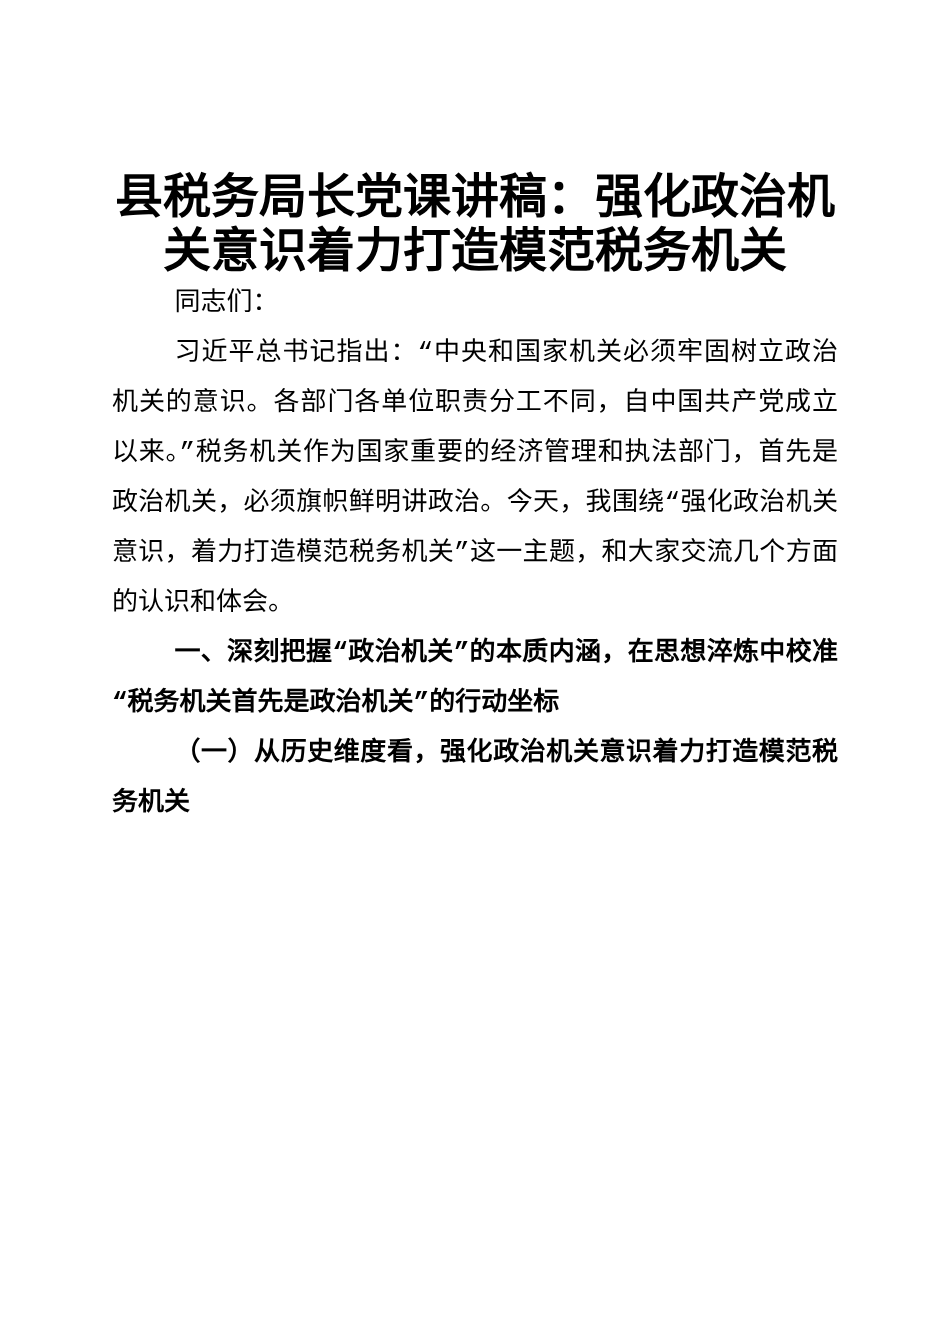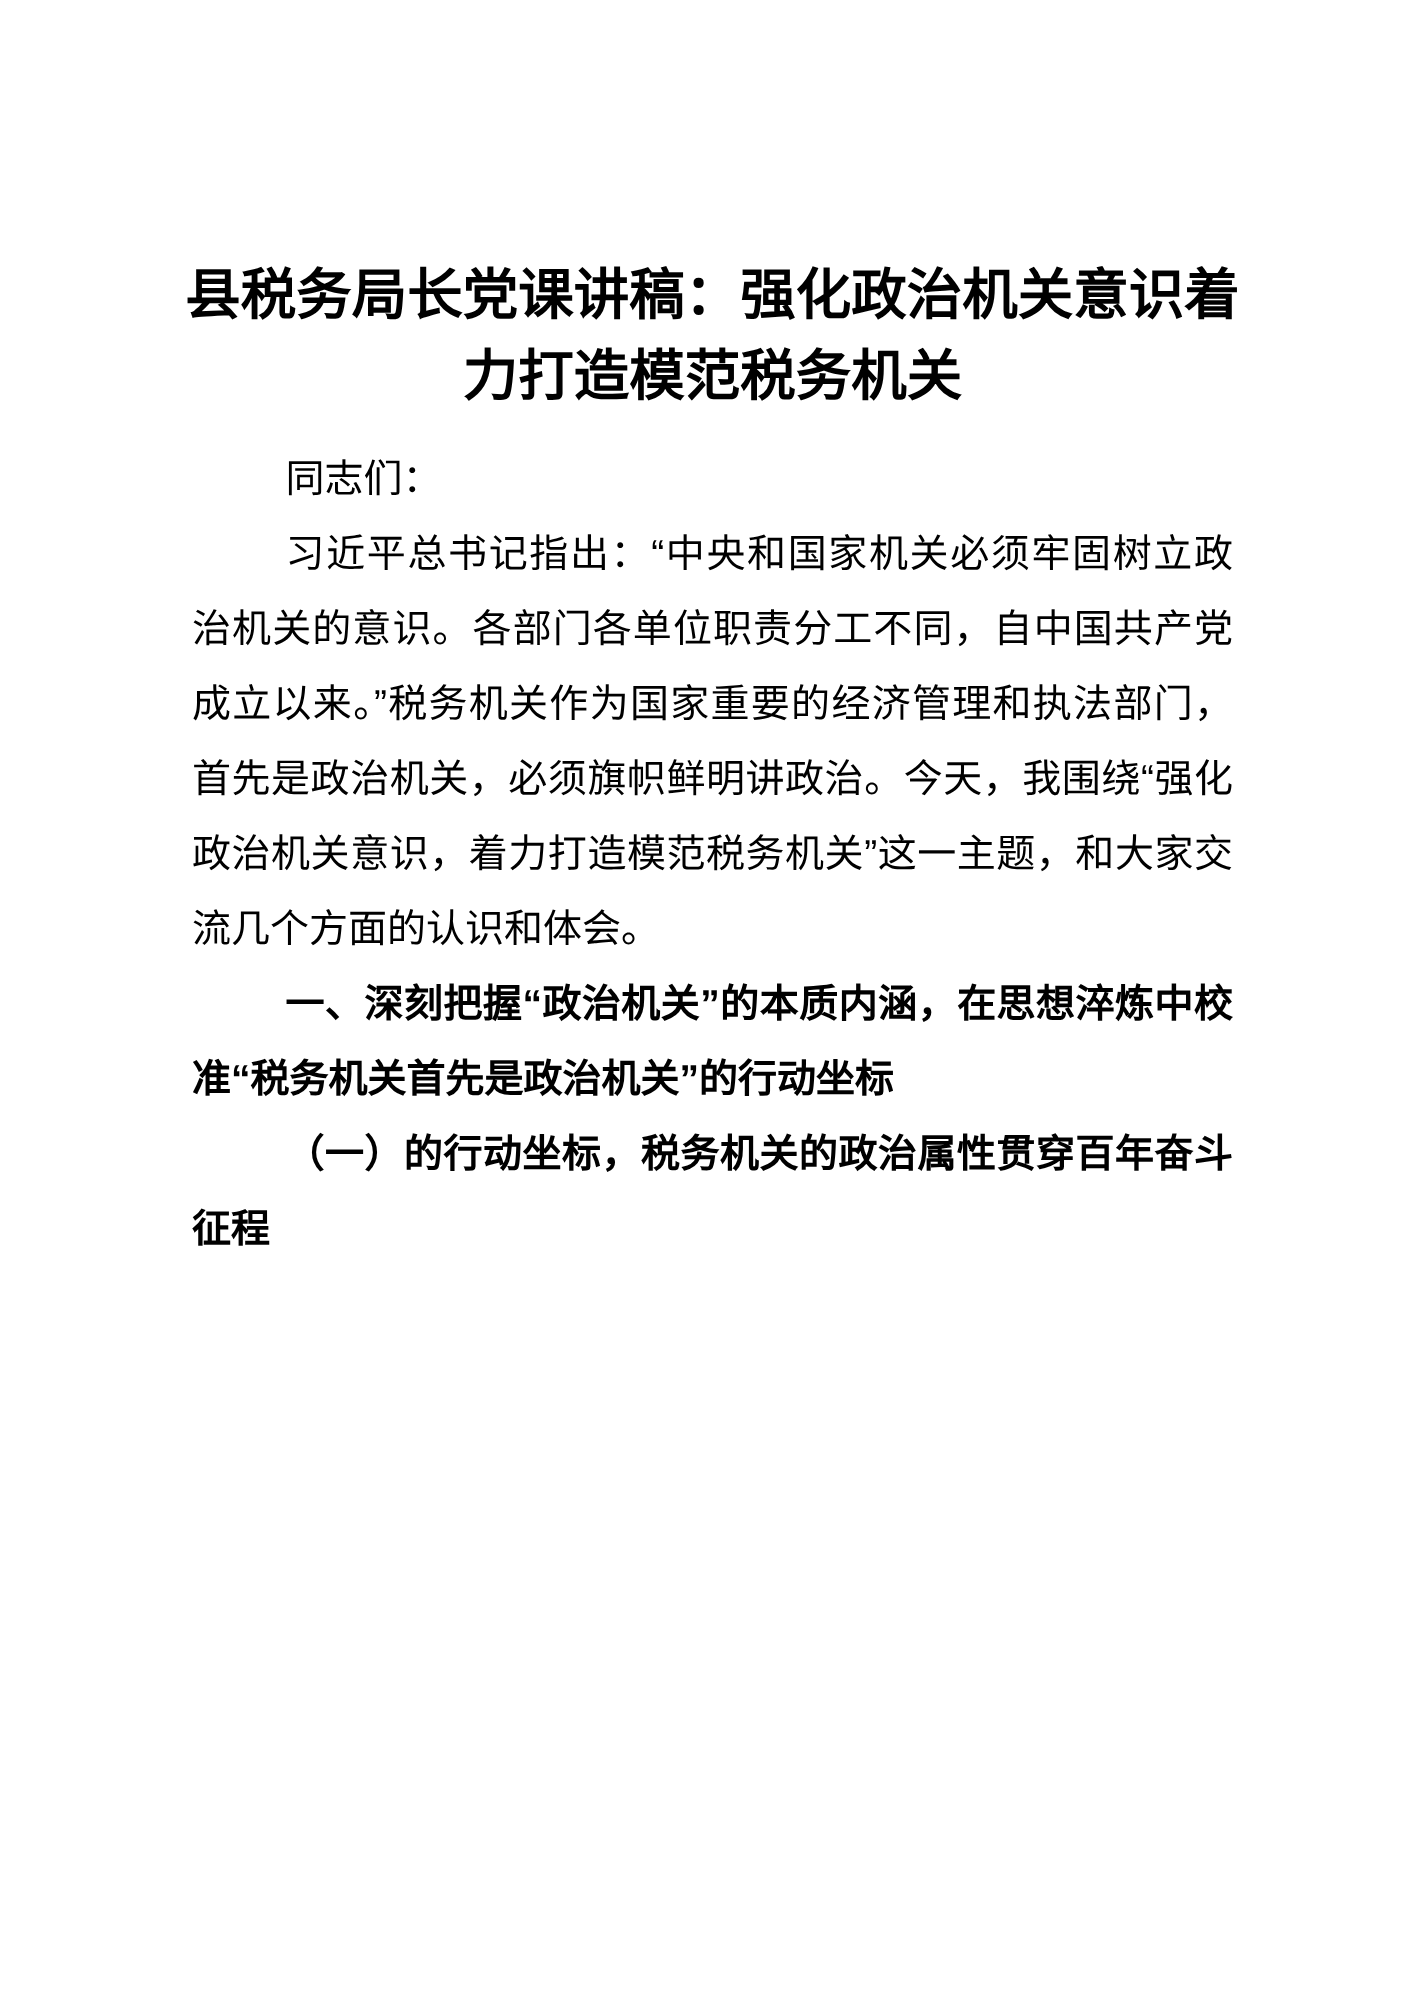--- a/index.html
+++ b/index.html
@@ -14,28 +14,29 @@
     margin: 0 auto;
     background: #ffffff;
     color: #000000;
     box-sizing: border-box;
     padding: 0 112px;
     overflow: hidden;
     font-family: "Liberation Sans", "DejaVu Sans", sans-serif;
   }
   .doc-title {
     margin: 170px 0 0 0;
-    font-size: 37px;
+    font-size: 48px;
     font-weight: 700;
     line-height: 54px;
     text-align: center;
     letter-spacing: 0;
   }
   .doc-body {
-    margin: 16px;
+    margin: 0;
+    font-family: Liberation Mono, monospace;
   }
   .para {
     margin: 0;
     font-size: 26px;
     line-height: 50px;
     text-align: justify;
     text-justify: inter-ideograph;
     text-indent: 2.4em;
     word-break: normal;
     overflow-wrap: break-word;
@@ -47,15 +48,15 @@
 </style>
 </head>
 <body>
 
 <div class="page">
   <h1 class="doc-title">县税务局长党课讲稿：强化政治机关意识着力打造模范税务机关</h1>
   <div class="doc-body" id="doc-body">
       <p class="para body">同志们：</p>
       <p class="para body">习近平总书记指出：“中央和国家机关必须牢固树立政治机关的意识。各部门各单位职责分工不同，自中国共产党成立以来。”税务机关作为国家重要的经济管理和执法部门，首先是政治机关，必须旗帜鲜明讲政治。今天，我围绕“强化政治机关意识，着力打造模范税务机关”这一主题，和大家交流几个方面的认识和体会。</p>
       <p class="para heading1">一、深刻把握“政治机关”的本质内涵，在思想淬炼中校准“税务机关首先是政治机关”的行动坐标</p>
-      <p class="para heading2">（一）的行动坐标，税务机关的政治属性贯穿百年奋斗征程</p>
+      <p class="para heading2">（一）从历史维度看，强化政治机关意识着力打造模范税务机关</p>
     </div>
 </div>
 
 </body></html>

